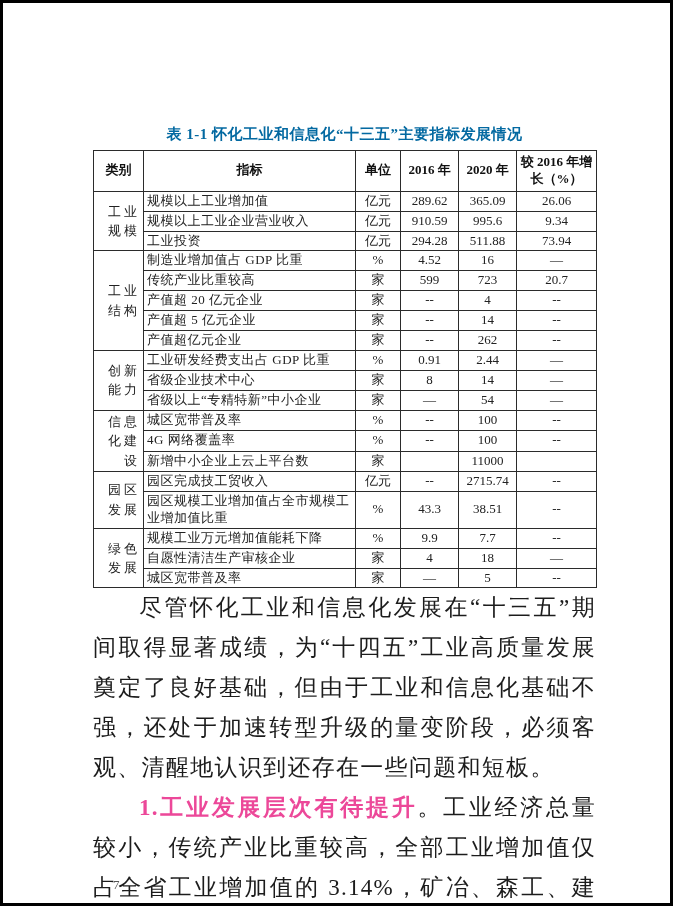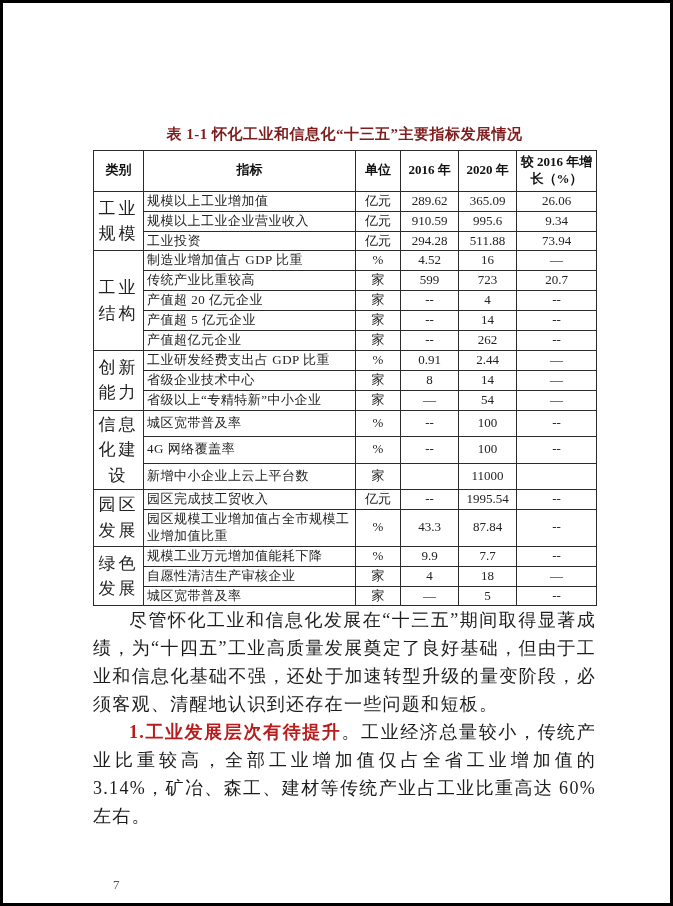--- a/index.html
+++ b/index.html
@@ -19,21 +19,21 @@
     left:90px; top:122px;
     width:503px;
     color:#1a1a1a;
   }
 
   .table-title {
     font-weight:bold;
     font-size:15px;
     letter-spacing:0.5px;
     text-align:center;
-    color:#7f1d1d;
+    color:#0369a1;
     margin-bottom:6px;
     white-space:nowrap;
   }
 
   table.data-table {
     width:503px;
     border-collapse:collapse;
     table-layout:fixed;
     color:#222222;
   }
@@ -42,22 +42,22 @@
   }
   table.data-table th {
     font-size:13px;
     font-weight:bold;
     text-align:center;
     padding:3px 1px;
     line-height:1.3;
     color:#111111;
   }
   .cat-cell {
-    text-align:center;
-    font-size:17px;
+    text-align:right;
+    font-size:13px;
     letter-spacing:3px;
     line-height:1.5;
     padding:1px 3px;
   }
   .ind-cell {
     text-align:left;
     font-size:13px;
     letter-spacing:0.5px;
     line-height:1.3;
     padding:1px 2px 1px 3px;
@@ -71,28 +71,28 @@
 
   .section-heading {
     font-size:18px;
     font-weight:bold;
     letter-spacing:1px;
     color:#111111;
     margin:12px 0 4px 36px;
   }
 
   .body-para {
-    font-size:18px;
-    line-height:28px;
+    font-size:23px;
+    line-height:40px;
     letter-spacing:1.3px;
     text-align:justify;
     text-indent:2em;
     color:#1c1c1c;
   }
-  .body-para b { color:#b91c1c; }
+  .body-para b { color:#ec4899; }
 
   .page-number {
     position:absolute;
     left:110px; bottom:10px;
     font-size:13px;
     color:#555555;
   }
 </style>
 </head>
 <body>
@@ -222,28 +222,28 @@
             <td class="val-cell">家</td>
             <td class="val-cell"></td>
             <td class="val-cell">11000</td>
             <td class="val-cell"></td>
           </tr>
           <tr>
             <td rowspan="2" class="cat-cell">园区发展</td>
             <td class="ind-cell">园区完成技工贸收入</td>
             <td class="val-cell">亿元</td>
             <td class="val-cell">--</td>
-            <td class="val-cell">1995.54</td>
+            <td class="val-cell">2715.74</td>
             <td class="val-cell">--</td>
           </tr>
           <tr>
             <td class="ind-cell">园区规模工业增加值占全市规模工业增加值比重</td>
             <td class="val-cell">%</td>
             <td class="val-cell">43.3</td>
-            <td class="val-cell">87.84</td>
+            <td class="val-cell">38.51</td>
             <td class="val-cell">--</td>
           </tr>
           <tr>
             <td rowspan="3" class="cat-cell">绿色发展</td>
             <td class="ind-cell">规模工业万元增加值能耗下降</td>
             <td class="val-cell">%</td>
             <td class="val-cell">9.9</td>
             <td class="val-cell">7.7</td>
             <td class="val-cell">--</td>
           </tr>

